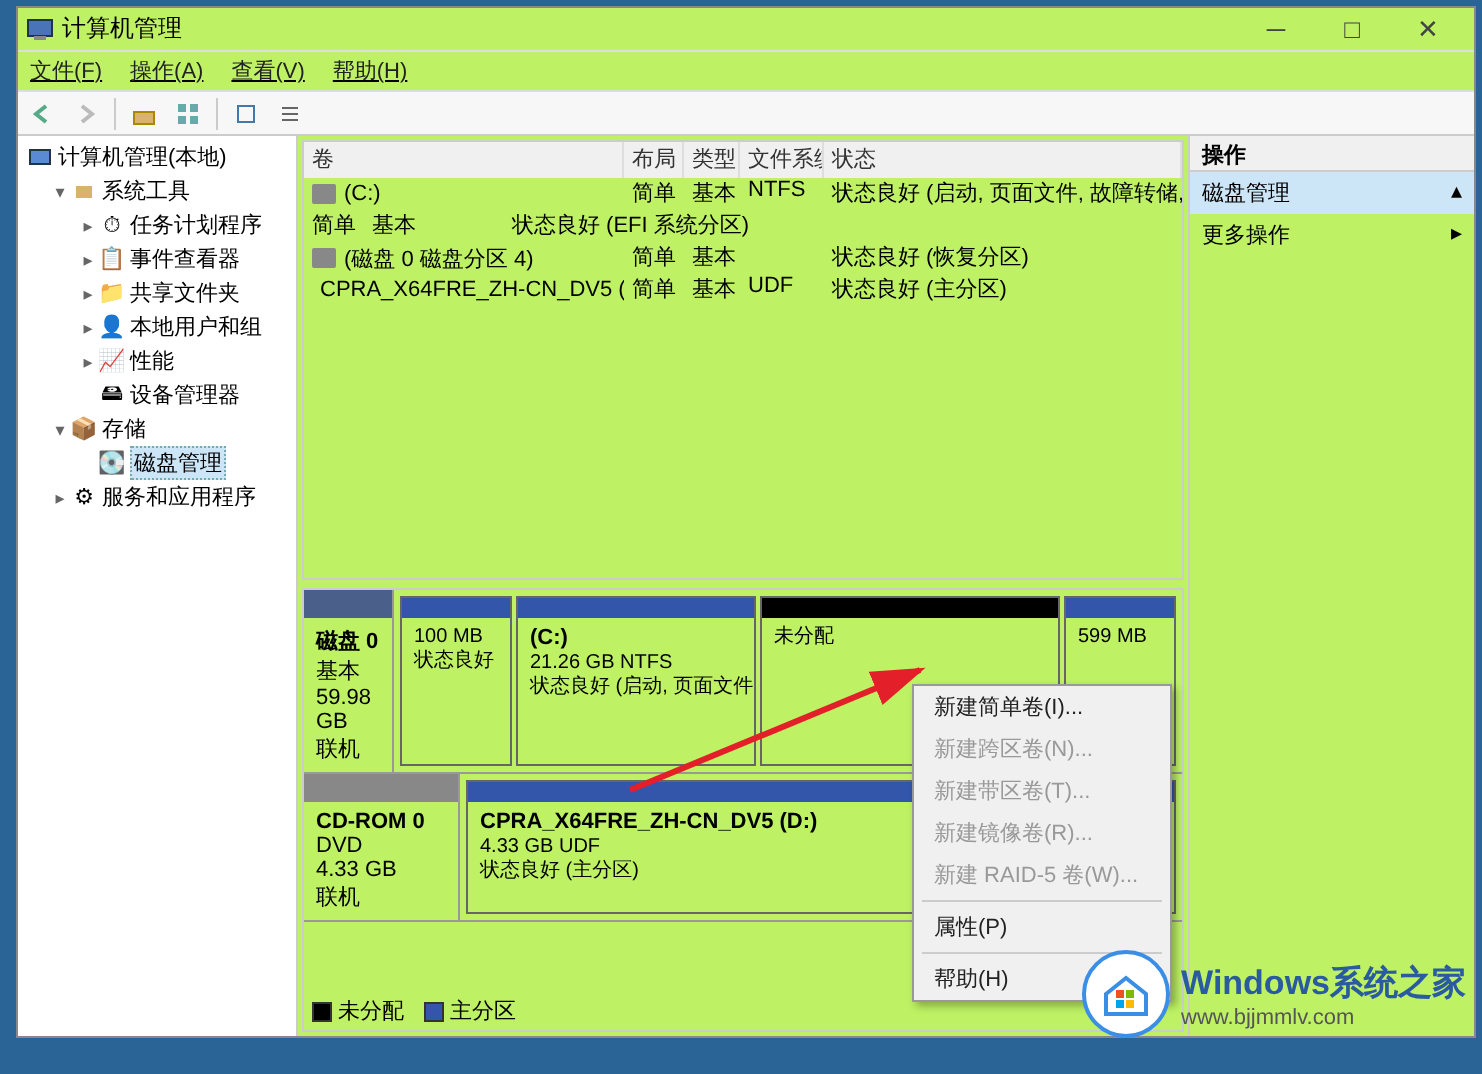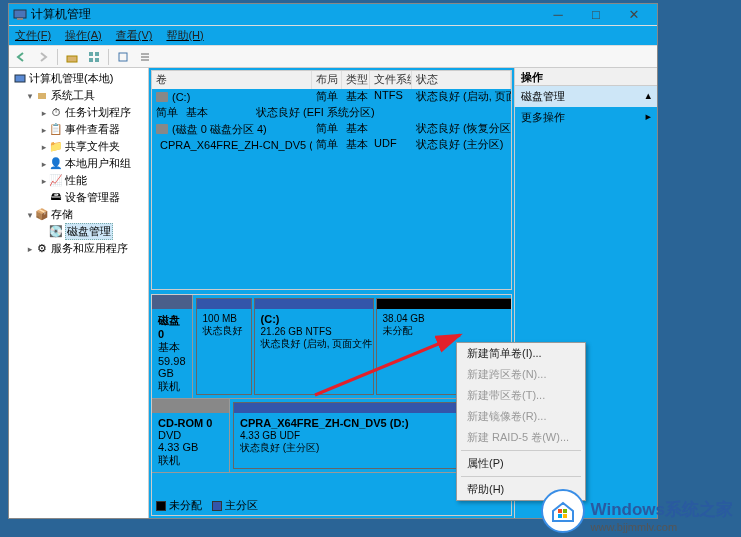--- a/index.html
+++ b/index.html
@@ -1,17 +1,17 @@
 <!DOCTYPE html>
 <html><head>
 <meta charset="utf-8">
 <style>
 * { margin: 0; padding: 0; box-sizing: border-box; font-family: "Microsoft YaHei", "SimSun", sans-serif; font-size: 11px; }
 body { background: #2a6496; width: 741px; height: 537px; overflow: hidden; position: relative; }
-.window { position: absolute; left: 8px; top: 3px; width: 650px; height: 516px; background: #0ea5e9; border: 1px solid #888; display: flex; flex-direction: column; }
+.window { position: absolute; left: 8px; top: 3px; width: 730px; height: 516px; background: #bef264; border: 1px solid #888; display: flex; flex-direction: column; }
 .titlebar { height: 22px; display: flex; align-items: center; padding: 0 4px; border-bottom: 1px solid #ddd; }
 .titlebar-icon { width: 14px; height: 14px; margin-right: 4px; }
 .title-text { flex: 1; font-size: 12px; }
 .win-btns { display: flex; }
 .win-btn { width: 38px; height: 20px; display: flex; align-items: center; justify-content: center; font-size: 13px; color: #444; }
 .menubar { height: 20px; display: flex; align-items: center; padding: 0 4px; gap: 10px; border-bottom: 1px solid #ddd; text-decoration: underline; }
 .menu-item { font-size: 11px; color: #222; padding: 0 2px; }
 .toolbar { height: 22px; display: flex; align-items: center; padding: 0 2px; gap: 2px; border-bottom: 1px solid #ccc; background: #f7f7f7; }
 .tool-btn { width: 20px; height: 18px; display: flex; align-items: center; justify-content: center; border: 1px solid transparent; }
 .tool-sep { width: 1px; height: 16px; background: #ccc; margin: 0 2px; }
@@ -51,21 +51,21 @@
 .legend .sw.u { background: #000; } .legend .sw.p { background: #3355aa; }
 .actions-pane { width: 142px; padding: 0; }
 .act-head { height: 18px; padding: 2px 6px; background: #f0f0f0; border-bottom: 1px solid #ccc; font-weight: bold; }
 .act-sel { background: #cde6f7; padding: 3px 6px; display: flex; justify-content: space-between; }
 .act-item { padding: 3px 6px; display: flex; justify-content: space-between; }
 .ctx-menu { position: absolute; left: 456px; top: 342px; width: 130px; background: #f0f0f0; border: 1px solid #999; box-shadow: 2px 2px 4px rgba(0,0,0,0.3); z-index: 10; }
 .ctx-item { padding: 3px 10px; font-size: 11px; color: #222; }
 .ctx-item.dis { color: #999; }
 .ctx-sep { height: 1px; background: #ccc; margin: 2px 4px; }
 .arrow { position: absolute; left: 310px; top: 320px; z-index: 9; pointer-events: none; }
-.watermark { position: absolute; right: 8px; bottom: 4px; display: flex; align-items: flex-end; gap: 6px; z-index: 20; }
+.watermark { position: absolute; right: 8px; bottom: 18px; display: flex; align-items: center; gap: 6px; z-index: 20; }
 .wm-logo { width: 44px; height: 44px; background: #fff; border-radius: 50%; border: 2px solid #3a8ee6; display: flex; align-items: center; justify-content: center; }
 .wm-logo svg { width: 28px; height: 28px; }
 .wm-text { color: #2a5aa0; }
 .wm-text .big { font-size: 17px; font-weight: bold; }
 .wm-text .small { font-size: 11px; color: #555; }
 </style>
 </head>
 <body>
 
 <div class="window">
@@ -261,21 +261,20 @@
                 <div class="ln">状态良好</div>
               </div>
             <div class="part" style="width:120px">
                 <div class="pbar"></div>
                 <div class="ln"><b>(C:)</b></div>
                 <div class="ln">21.26 GB NTFS</div>
                 <div class="ln">状态良好 (启动, 页面文件</div>
               </div>
             <div class="part hatched unalloc" style="width:150px">
                 <div class="pbar"></div>
-                <div class="ln">38.04 GB</div>
                 <div class="ln">未分配</div>
               </div>
             <div class="part" style="width:56px">
                 <div class="pbar"></div>
                 <div class="ln">599 MB</div>
               </div>
           </div>
         </div>
         <div class="disk-row">
           <div class="disk-info dvd">

